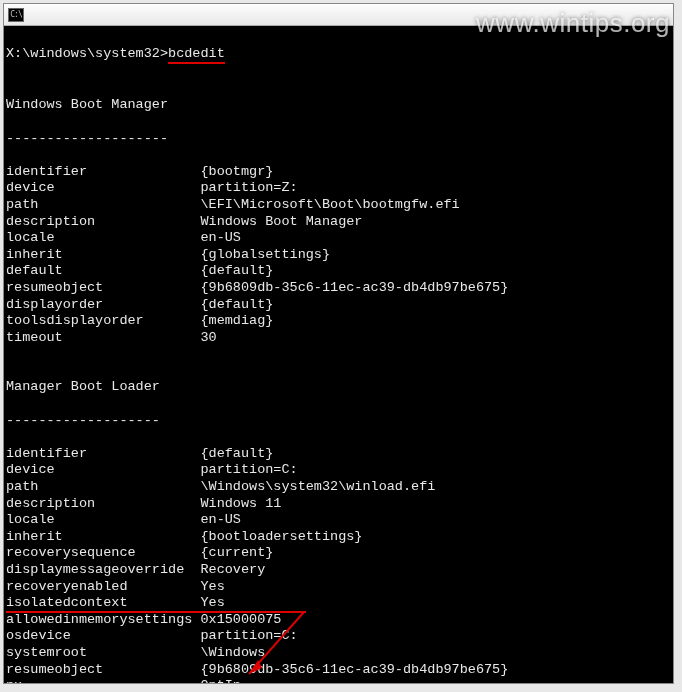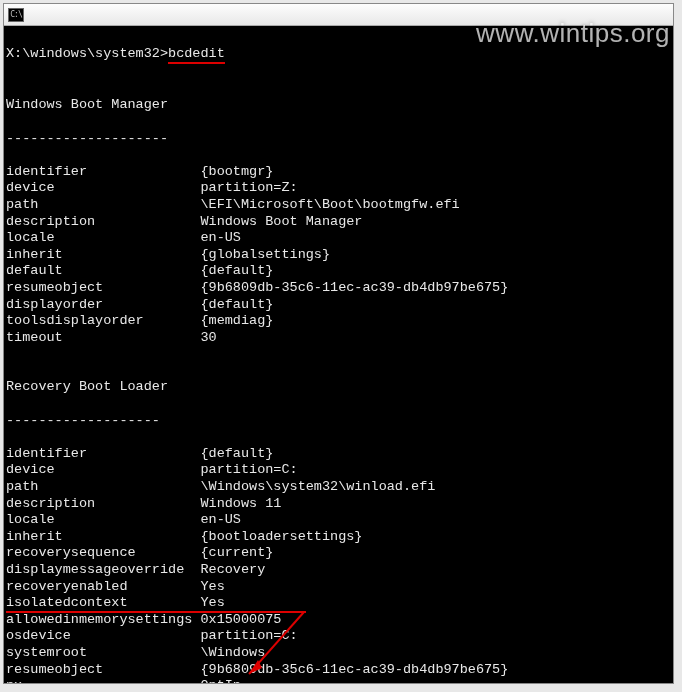--- a/index.html
+++ b/index.html
@@ -69,21 +69,21 @@
       position: absolute;
       height: 2px;
       background: #d00;
     }
     .arrow-svg {
       position: absolute;
       pointer-events: none;
     }
     .watermark {
       position: absolute;
-      top: 18px;
+      top: 8px;
       right: 12px;
       font-family: 'Segoe UI', Arial, sans-serif;
       font-size: 26px;
       font-weight: 400;
       color: rgba(255,255,255,0.7);
       letter-spacing: 0.5px;
       text-shadow: 0 0 4px rgba(0,0,0,0.6);
       pointer-events: none;
     }
     .blank { height: 16.6px; }
@@ -95,21 +95,21 @@
   <div class="titlebar">
     <span class="icon">C:\</span>
   </div>
   <div class="terminal">
 <span class="line"><span>X:\windows\system32&gt;</span><span class="underline-red">bcdedit</span></span>
 <span class="blank"></span>
 <span class="line">Windows Boot Manager</span>
 <span class="line">--------------------</span>
 <span class="line"><span>identifier              </span><span>{bootmgr}</span></span><span class="line"><span>device                  </span><span>partition=Z:</span></span><span class="line"><span>path                    </span><span>\EFI\Microsoft\Boot\bootmgfw.efi</span></span><span class="line"><span>description             </span><span>Windows Boot Manager</span></span><span class="line"><span>locale                  </span><span>en-US</span></span><span class="line"><span>inherit                 </span><span>{globalsettings}</span></span><span class="line"><span>default                 </span><span>{default}</span></span><span class="line"><span>resumeobject            </span><span>{9b6809db-35c6-11ec-ac39-db4db97be675}</span></span><span class="line"><span>displayorder            </span><span>{default}</span></span><span class="line"><span>toolsdisplayorder       </span><span>{memdiag}</span></span><span class="line"><span>timeout                 </span><span>30</span></span>
 <span class="blank"></span>
-<span class="line">Recovery Boot Loader</span>
+<span class="line">Manager Boot Loader</span>
 <span class="line">-------------------</span>
 <span class="line"><span>identifier              </span><span>{default}</span></span><span class="line"><span>device                  </span><span>partition=C:</span></span><span class="line"><span>path                    </span><span>\Windows\system32\winload.efi</span></span><span class="line"><span>description             </span><span>Windows 11</span></span><span class="line"><span>locale                  </span><span>en-US</span></span><span class="line"><span>inherit                 </span><span>{bootloadersettings}</span></span><span class="line"><span>recoverysequence        </span><span>{current}</span></span><span class="line"><span>displaymessageoverride  </span><span>Recovery</span></span><span class="line"><span>recoveryenabled         </span><span>Yes</span></span><span class="line"><span>isolatedcontext         </span><span>Yes</span></span><span class="line"><span>allowedinmemorysettings </span><span>0x15000075</span></span><span class="line"><span>osdevice                </span><span>partition=C:</span></span><span class="line"><span>systemroot              </span><span>\Windows</span></span><span class="line"><span>resumeobject            </span><span>{9b6809db-35c6-11ec-ac39-db4db97be675}</span></span><span class="line"><span>nx                      </span><span>OptIn</span></span>
 <span class="blank"></span>
 
 
     
     <div class="underline-red-long" style="left:2px; top:585px; width:300px;"></div>
     <svg class="arrow-svg" style="left:0; top:0;" width="671" height="660">
       <line x1="300" y1="586" x2="245" y2="648" stroke="#d00" stroke-width="2"></line>
       <polygon points="245,648 258,642 254,634" fill="#d00"></polygon>

